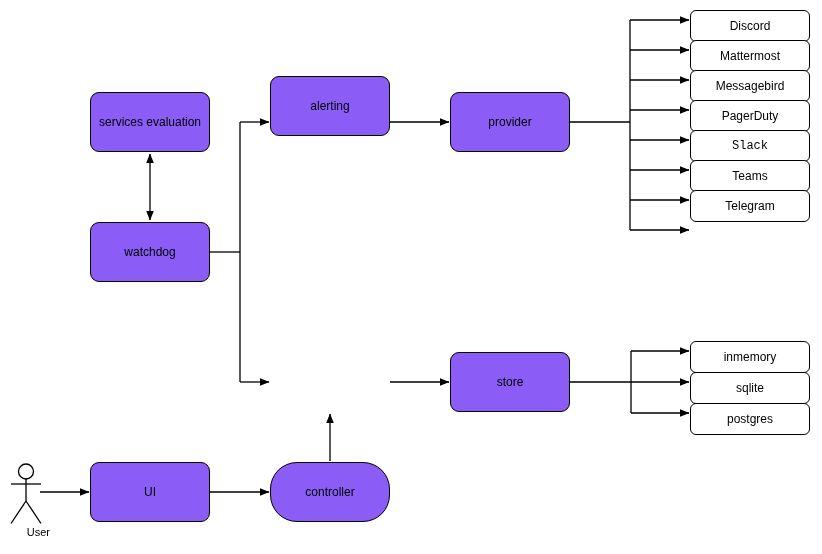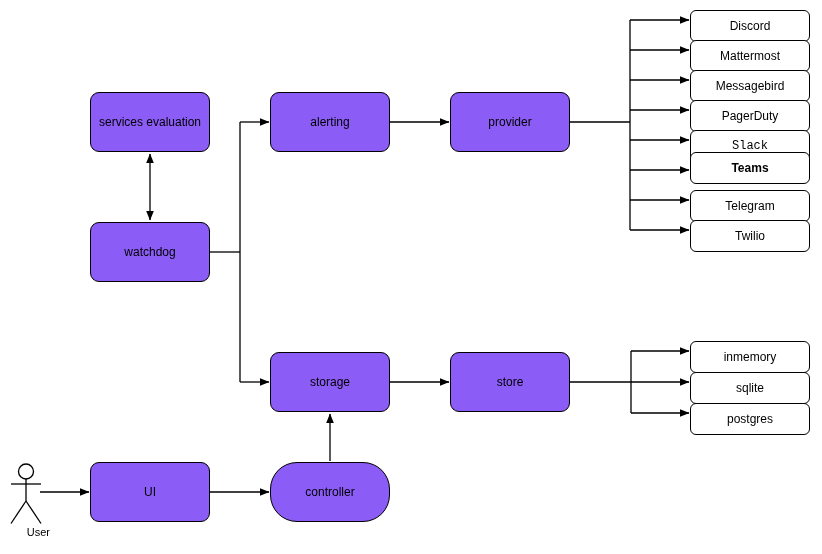--- a/index.html
+++ b/index.html
@@ -126,40 +126,38 @@
       <path class="figure" d="M11,484 L41,484"></path>
       <path class="figure" d="M26,501 L11,523.5"></path>
       <path class="figure" d="M26,501 L41,523.5"></path>
     </g>
   </svg>
 
   <div class="node" style="left:90px; top:92px;">services evaluation</div>
 
   <div class="node" style="left:90px; top:222px;">watchdog</div>
 
-  <div class="node" style="left:270px; top:92px;">alerting</div>
+  <div class="node" style="left:270px; top:76px;">alerting</div>
 
   <div class="node" style="left:450px; top:92px;">provider</div>
 
-  <div class="node" style="left:270px; top:352px;">storage</div>
 
   <div class="node" style="left:450px; top:352px;">store</div>
 
   <div class="node" style="left:90px; top:462px;">UI</div>
 
   <div class="node" style="left:270px; top:462px;border-radius:27px;">controller</div>
 
   <div class="leaf" style="top:10px;">Discord</div>
   <div class="leaf" style="top:40px;">Mattermost</div>
   <div class="leaf" style="top:70px;">Messagebird</div>
   <div class="leaf" style="top:100px;">PagerDuty</div>
   <div class="leaf" style="top:130px;font-family:Liberation Mono, monospace;">Slack</div>
-  <div class="leaf" style="top:152px;font-weight:bold;">Teams</div>
+  <div class="leaf" style="top:160px;">Teams</div>
   <div class="leaf" style="top:190px;">Telegram</div>
-  <div class="leaf" style="top:220px;">Twilio</div>
 
   <div class="leaf" style="top:341px;">inmemory</div>
   <div class="leaf" style="top:372px;">sqlite</div>
   <div class="leaf" style="top:403px;">postgres</div>
 
   <div class="actor-label">User</div>
 
 </div>
 
 </body></html>

